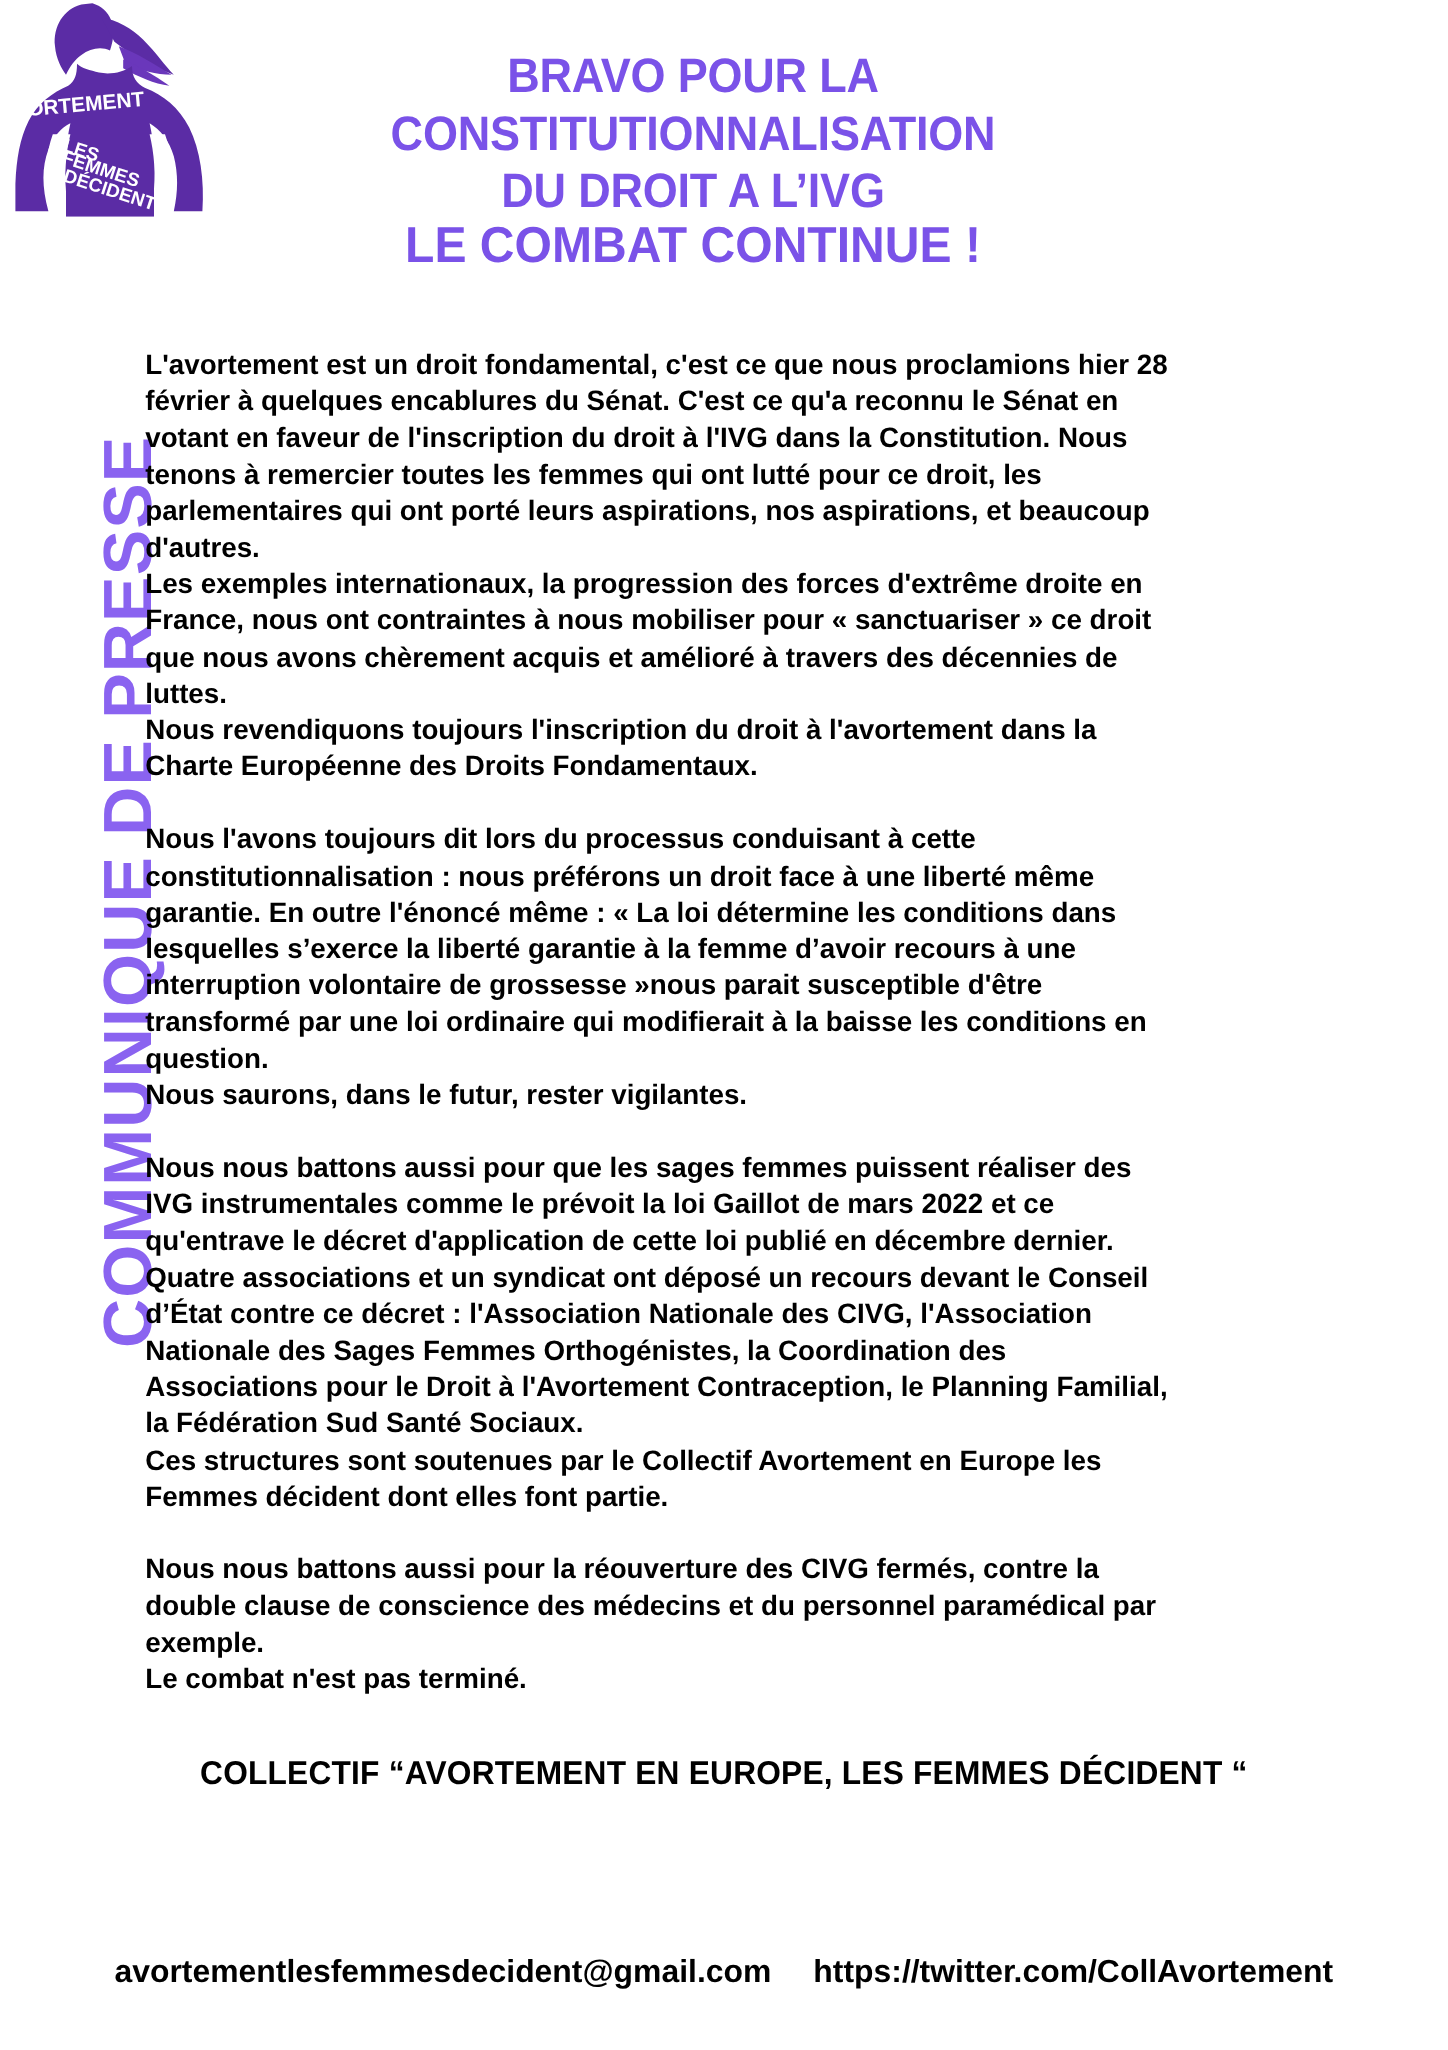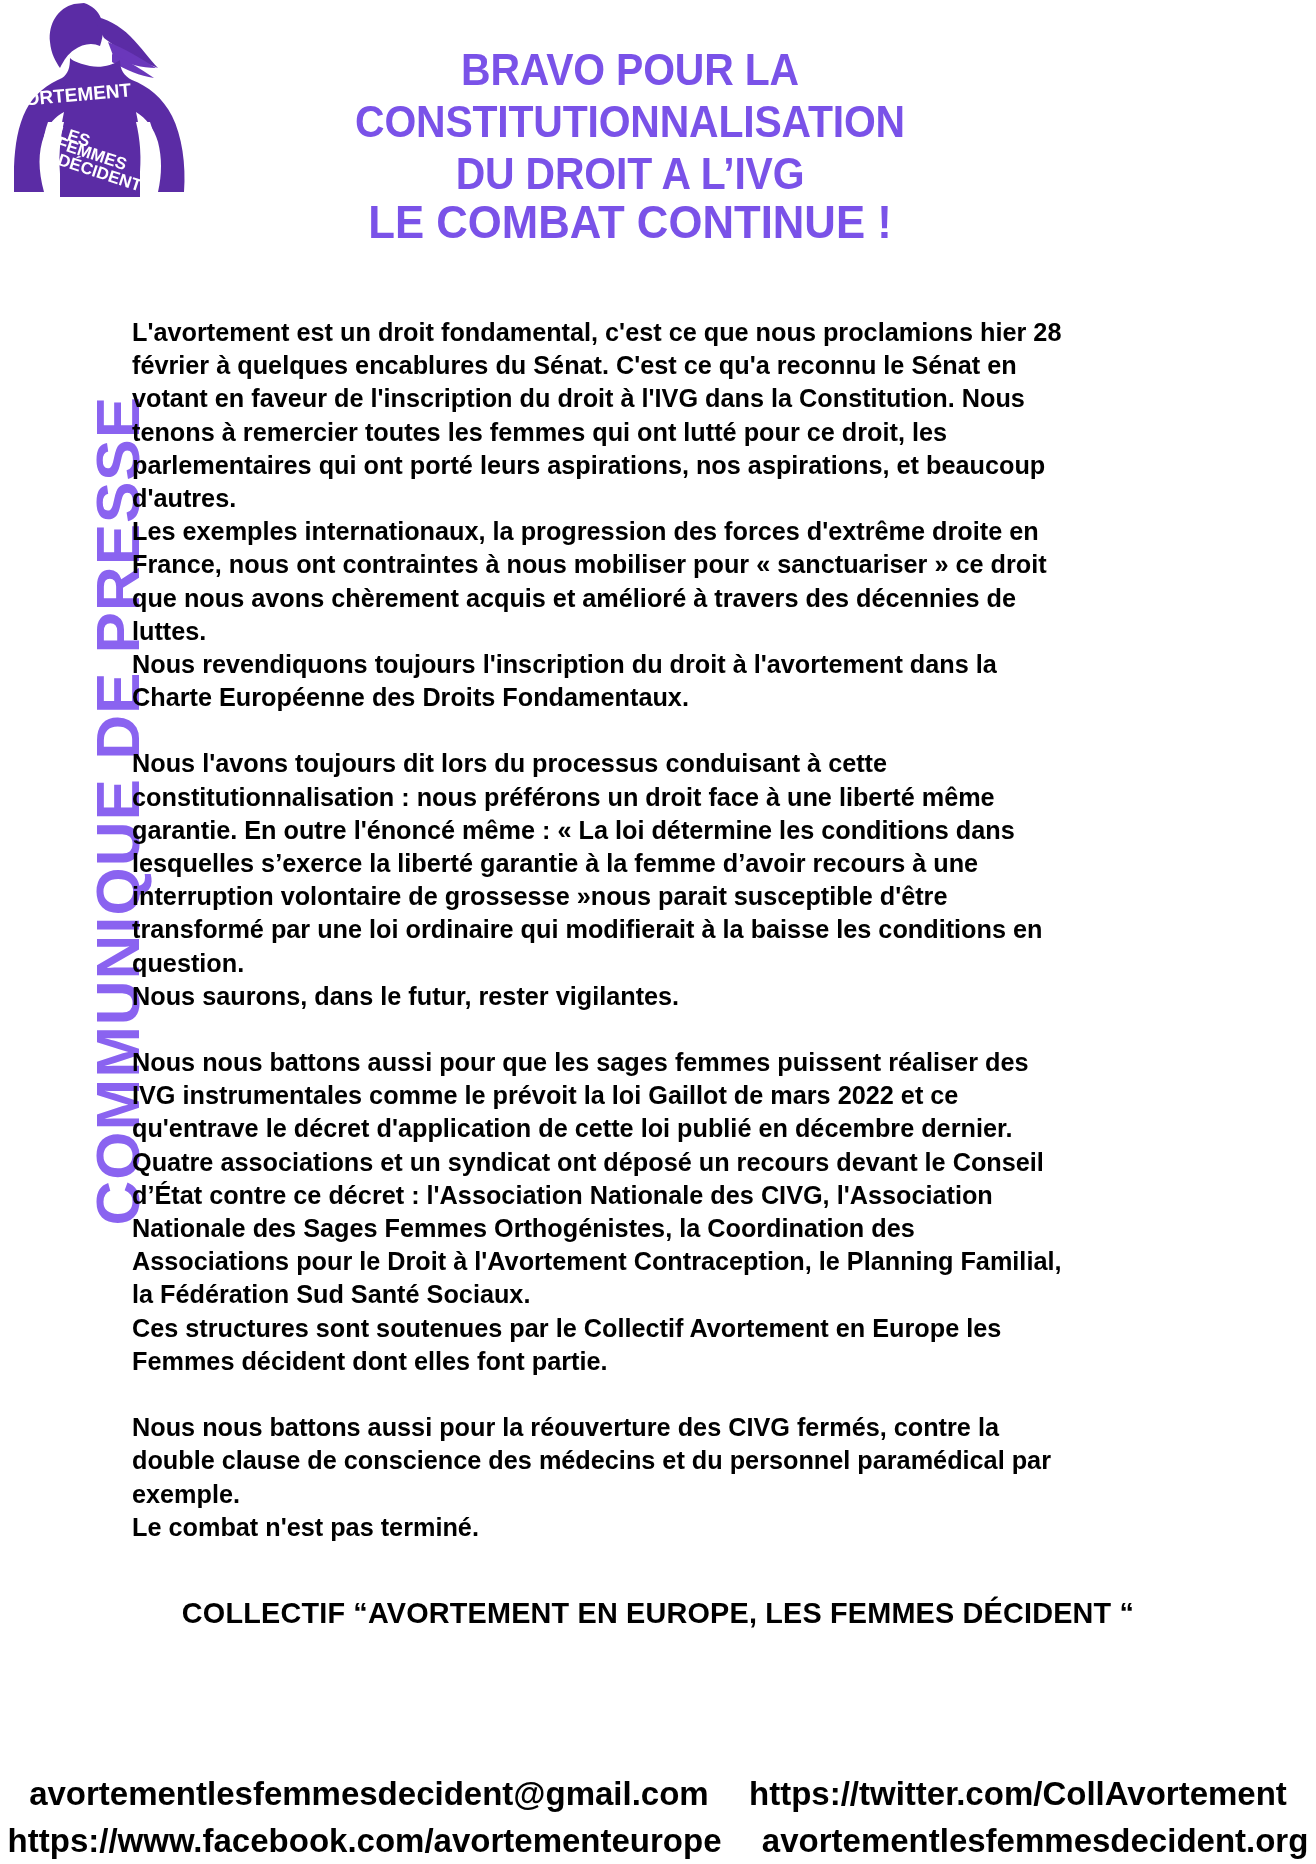--- a/index.html
+++ b/index.html
@@ -125,21 +125,21 @@
 
   
   .contacts {
     position: absolute;
     left: 0;
     top: 1770px;
     width: 1316px;
     text-align: center;
     font-family: "Liberation Sans Narrow", "Liberation Sans", sans-serif;
     font-weight: 700;
-    font-size: 33px;
+    font-size: 29px;
     line-height: 47px;
     color: #000000;
   }
   .contacts .row { white-space: nowrap; }
   .contacts .gap { display: inline-block; width: 22px; }
 </style>
 </head>
 <body>
 
 <div class="page">
@@ -212,20 +212,15 @@
   </div>
 
   <div class="signature">COLLECTIF “AVORTEMENT EN EUROPE, LES FEMMES DÉCIDENT “</div>
 
   <div class="contacts">
     <div class="row">
       <span>avortementlesfemmesdecident@gmail.com</span>
       <span class="gap"></span>
       <span>https://twitter.com/CollAvortement</span>
     </div>
-    <div class="row">
-      <span>https://www.facebook.com/avortementeurope</span>
-      <span class="gap"></span>
-      <span>avortementlesfemmesdecident.org</span>
-    </div>
   </div>
 
 </div>
 
 </body></html>

